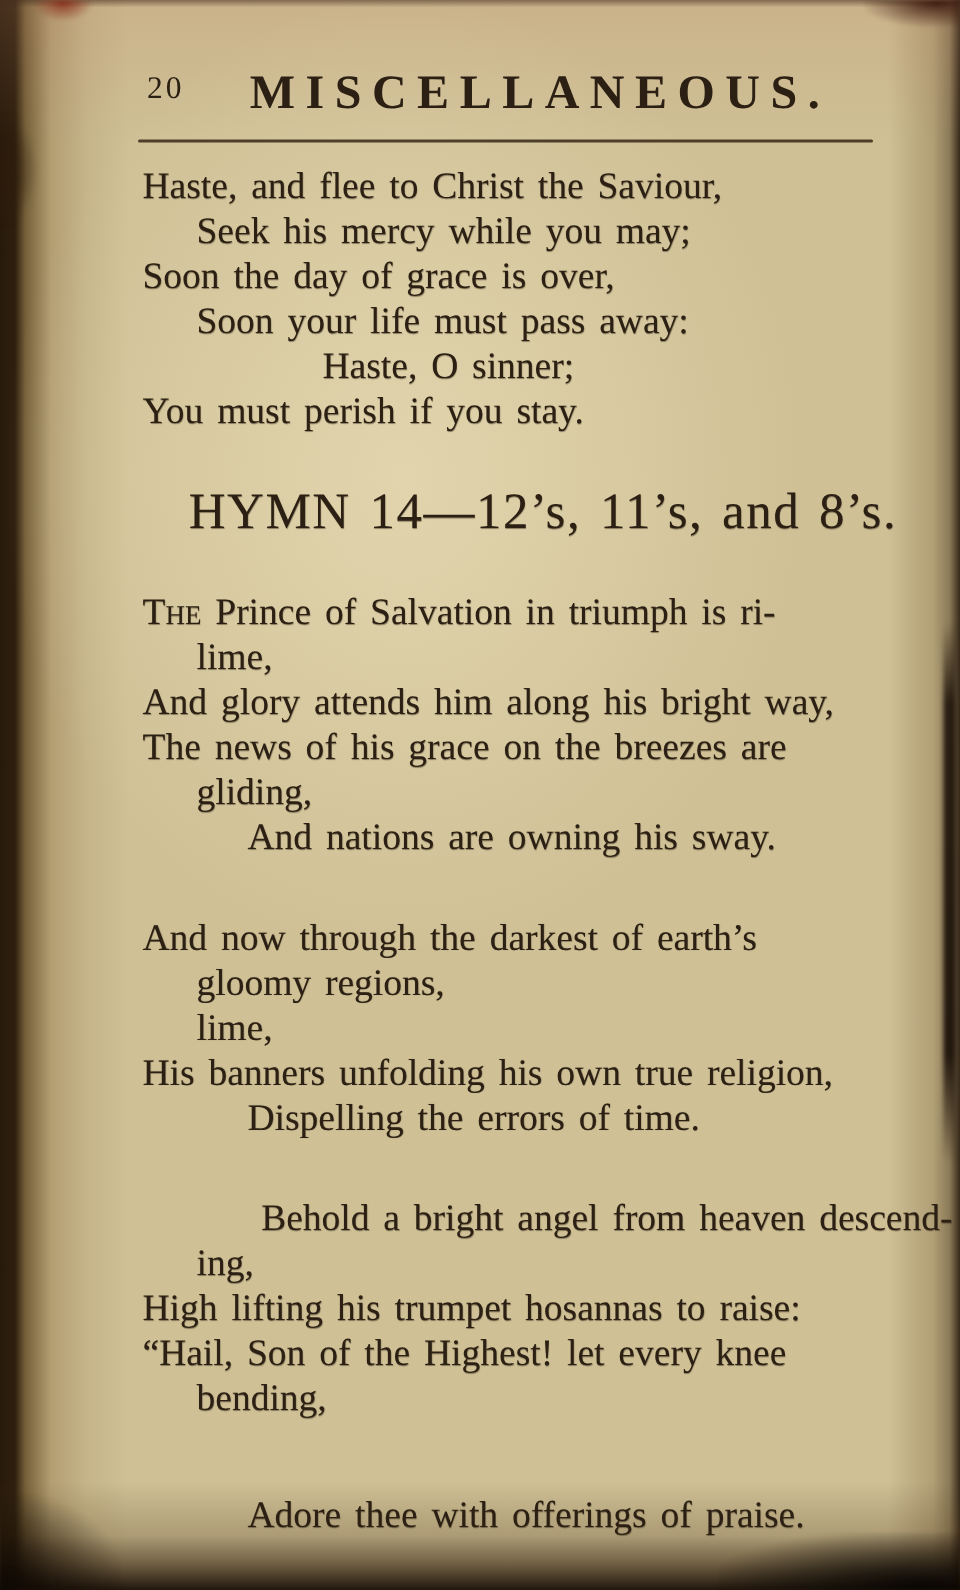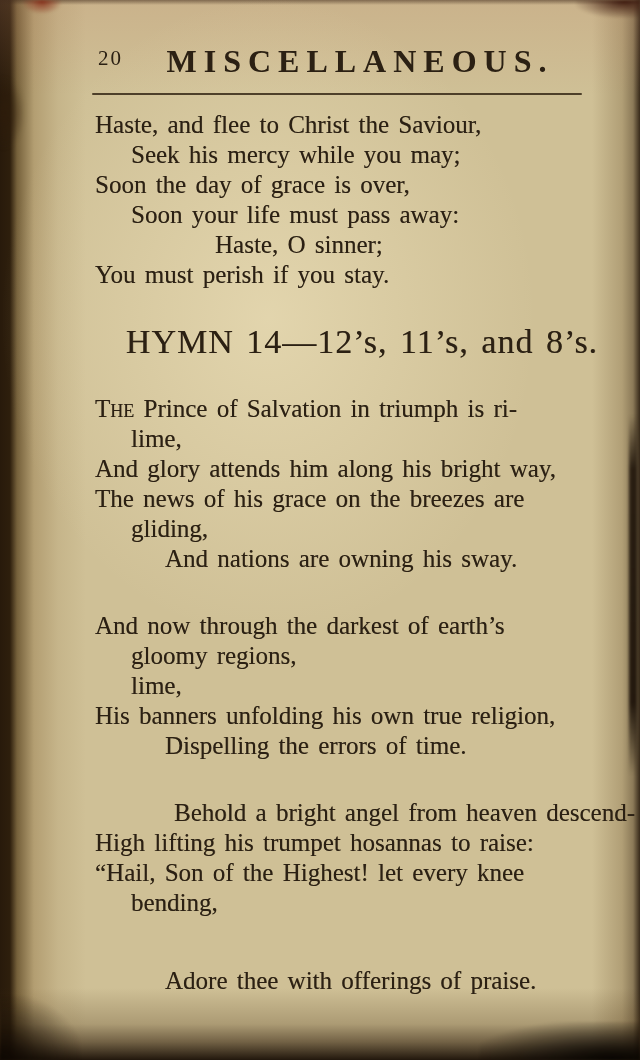--- a/index.html
+++ b/index.html
@@ -104,20 +104,21 @@
       </div>
       <div class="stanza">
         <div class="line" style="padding-left: 0px;">And now through the darkest of earth’s</div>
         <div class="line" style="padding-left: 36px;">gloomy regions,</div>
         <div class="line" style="padding-left: 36px;">lime,</div>
         <div class="line" style="padding-left: 0px;">His banners unfolding his own true religion,</div>
         <div class="line" style="padding-left: 70px;">Dispelling the errors of time.</div>
       </div>
       <div class="stanza">
         <div class="line" style="padding-left: 0px; text-align: right;">Behold a bright angel from heaven descend-</div>
+        <div class="line" style="padding-left: 36px;">ing,</div>
         <div class="line" style="padding-left: 0px;">High lifting his trumpet hosannas to raise:</div>
         <div class="line" style="padding-left: 0px;">“Hail, Son of the Highest! let every knee</div>
         <div class="line" style="padding-left: 36px;">bending,</div>
         <div class="line" style="padding-left: 70px; margin-top: 48px;">Adore thee with offerings of praise.</div>
       </div>
     </main>
 
   <div class="stain s-top-left"></div>
   <div class="stain s-top-right"></div>
   <div class="stain s-left-mid"></div>

